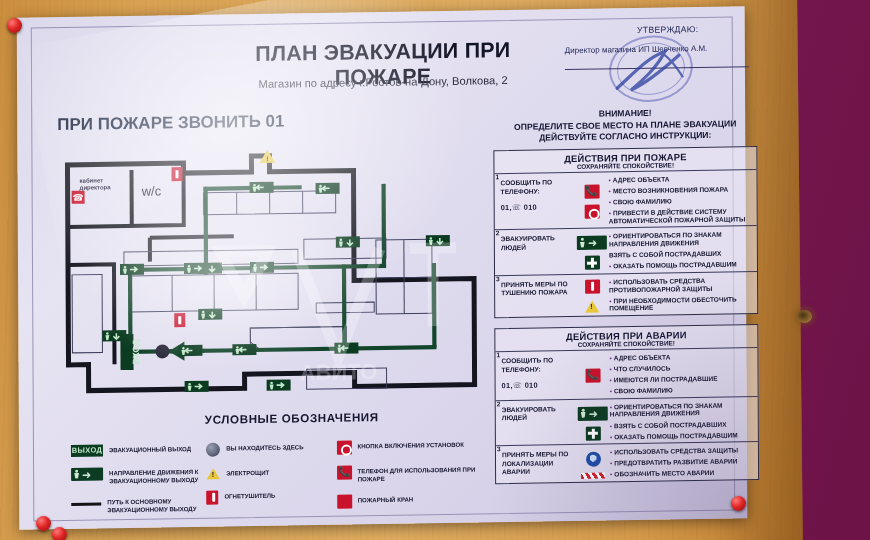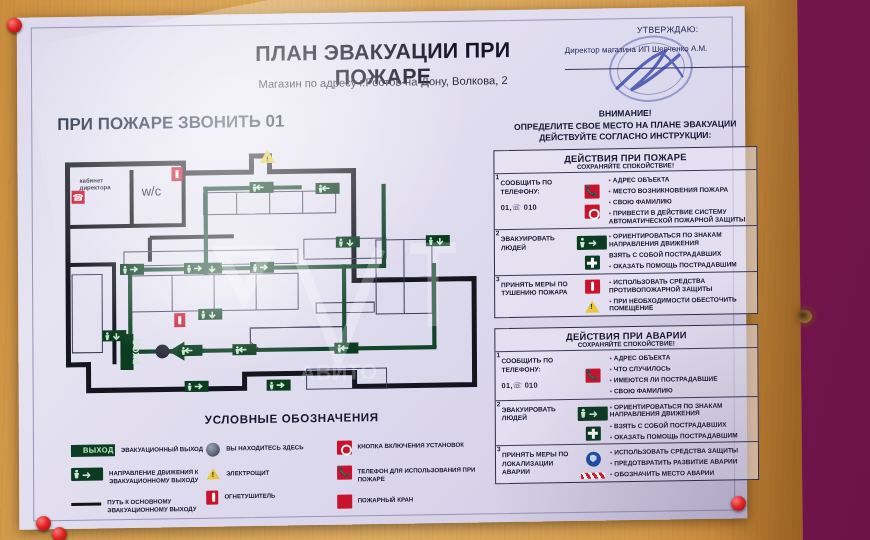--- a/index.html
+++ b/index.html
@@ -129,21 +129,21 @@
      font-weight:bold;color:#17172f;letter-spacing:.6px;}
   .legend{position:absolute;left:52px;top:428px;width:420px;
      display:flex;gap:0px;}
   .lcol{display:flex;flex-direction:column;gap:11px;}
   .lcol.c1{width:140px;}
   .lcol.c2{width:135px;}
   .lcol.c3{width:160px;}
   .litem{display:flex;align-items:flex-start;gap:6px;}
   .ltext{font-size:6.1px;font-weight:bold;color:#17172f;line-height:1.3;padding-top:2px;}
   .lex{width:32px;height:12px;background:#0b3b20;color:#bfe6c6;font-size:7.5px;
-     font-weight:bold;line-height:12px;letter-spacing:.4px;flex:none;padding-left:12px;}
+     font-weight:bold;text-align:center;line-height:12px;letter-spacing:.4px;flex:none;}
   .lpath{width:30px;height:0;border-top:3px solid #141414;margin-top:6px;flex:none;}
   .lhere{width:14px;height:14px;border-radius:50%;flex:none;
      background:radial-gradient(circle at 35% 32%,#9aa0b4 0%,#5d6479 60%,#2f3342 100%);}
 
   
   .wm{position:absolute;left:170px;top:215px;width:300px;height:160px;opacity:.30;
      pointer-events:none;z-index:12;}
 </style>
 </head>
 <body>

